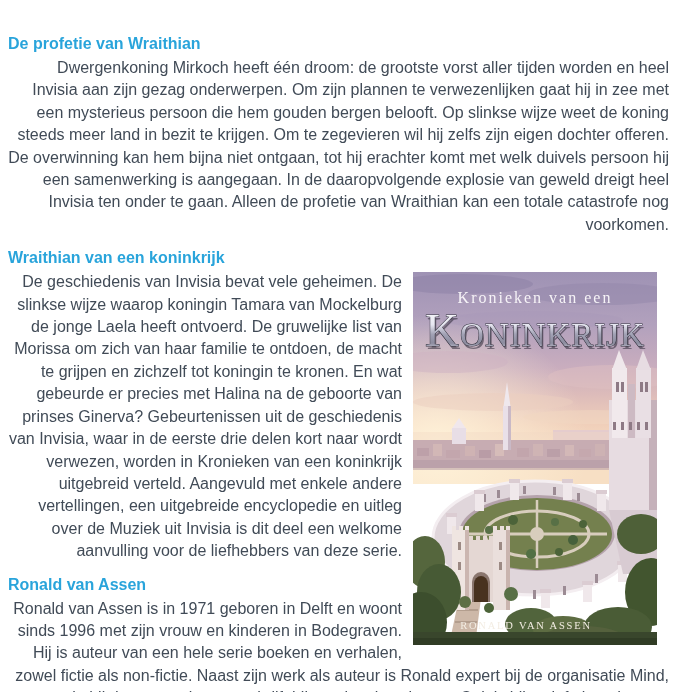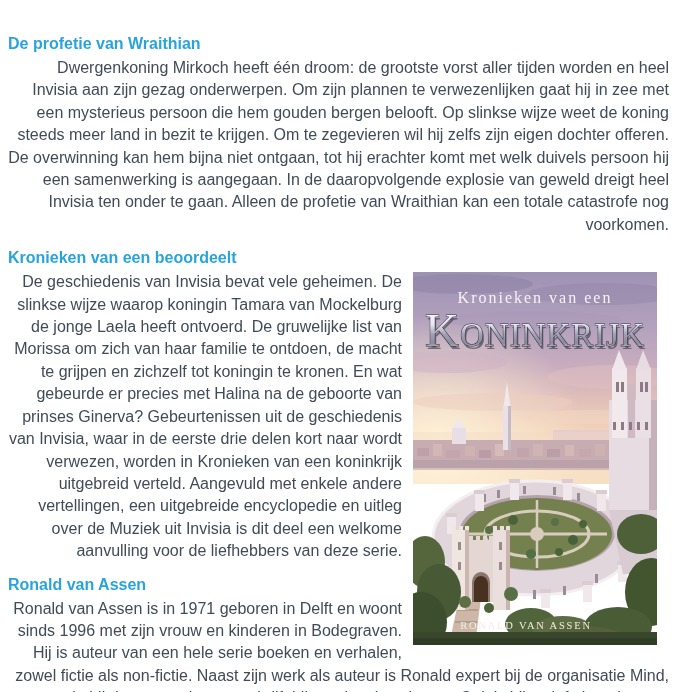--- a/index.html
+++ b/index.html
@@ -260,21 +260,21 @@
         <text x="122" y="31" text-anchor="middle" font-family="Liberation Serif, serif" font-size="16" letter-spacing="2" fill="#f6f3f7">Kronieken van een</text>
 
         <text x="122" y="74" text-anchor="middle" transform="translate(1.5,2.5)" font-family="Liberation Serif, serif" letter-spacing="1" fill="#2e2a38" opacity="0.55"><tspan font-size="47">K</tspan><tspan font-size="33">ONINKRIJK</tspan></text>
 
         <text x="122" y="74" text-anchor="middle" font-family="Liberation Serif, serif" letter-spacing="1" fill="url(#silver)" stroke="#32323e" stroke-width="1" paint-order="stroke"><tspan font-size="47">K</tspan><tspan font-size="33">ONINKRIJK</tspan></text>
 
         <text x="113" y="357" text-anchor="middle" font-family="Liberation Serif, serif" font-size="10.5" letter-spacing="1.8" fill="#f3ede3">RONALD VAN ASSEN</text>
       </svg>
     </div>
 
-    <h2 class="heading">Kronieken van een beoordeelt</h2>
+    <h2 class="heading">Wraithian van een koninkrijk</h2>
     <p class="body">De geschiedenis van Invisia bevat vele geheimen. De slinkse wijze waarop koningin Tamara van Mockelburg de jonge Laela heeft ontvoerd. De gruwelijke list van Morissa om zich van haar familie te ontdoen, de macht te grijpen en zichzelf tot koningin te kronen. En wat gebeurde er precies met Halina na de geboorte van prinses Ginerva? Gebeurtenissen uit de geschiedenis van Invisia, waar in de eerste drie delen kort naar wordt verwezen, worden in Kronieken van een koninkrijk uitgebreid verteld. Aangevuld met enkele andere vertellingen, een uitgebreide encyclopedie en uitleg over de Muziek uit Invisia is dit deel een welkome aanvulling voor de liefhebbers van deze serie.</p>
   </section>
 
   <section>
     <h2 class="heading">Ronald van Assen</h2>
     <p class="body">Ronald van Assen is in 1971 geboren in Delft en woont sinds 1996 met zijn vrouw en kinderen in Bodegraven. Hij is auteur van een hele serie boeken en verhalen, zowel fictie als non-fictie. Naast zijn werk als auteur is Ronald expert bij de organisatie Mind, maakt hij documentaires en schrijft hij regelmatig columns. Ook is hij actief als redacteur, beoordeelt hij manuscripten, geeft hij lezingen en is hij jurylid bij verscheidene schrijfwedstrijden.</p>
   </section>
 
 </div>
 

